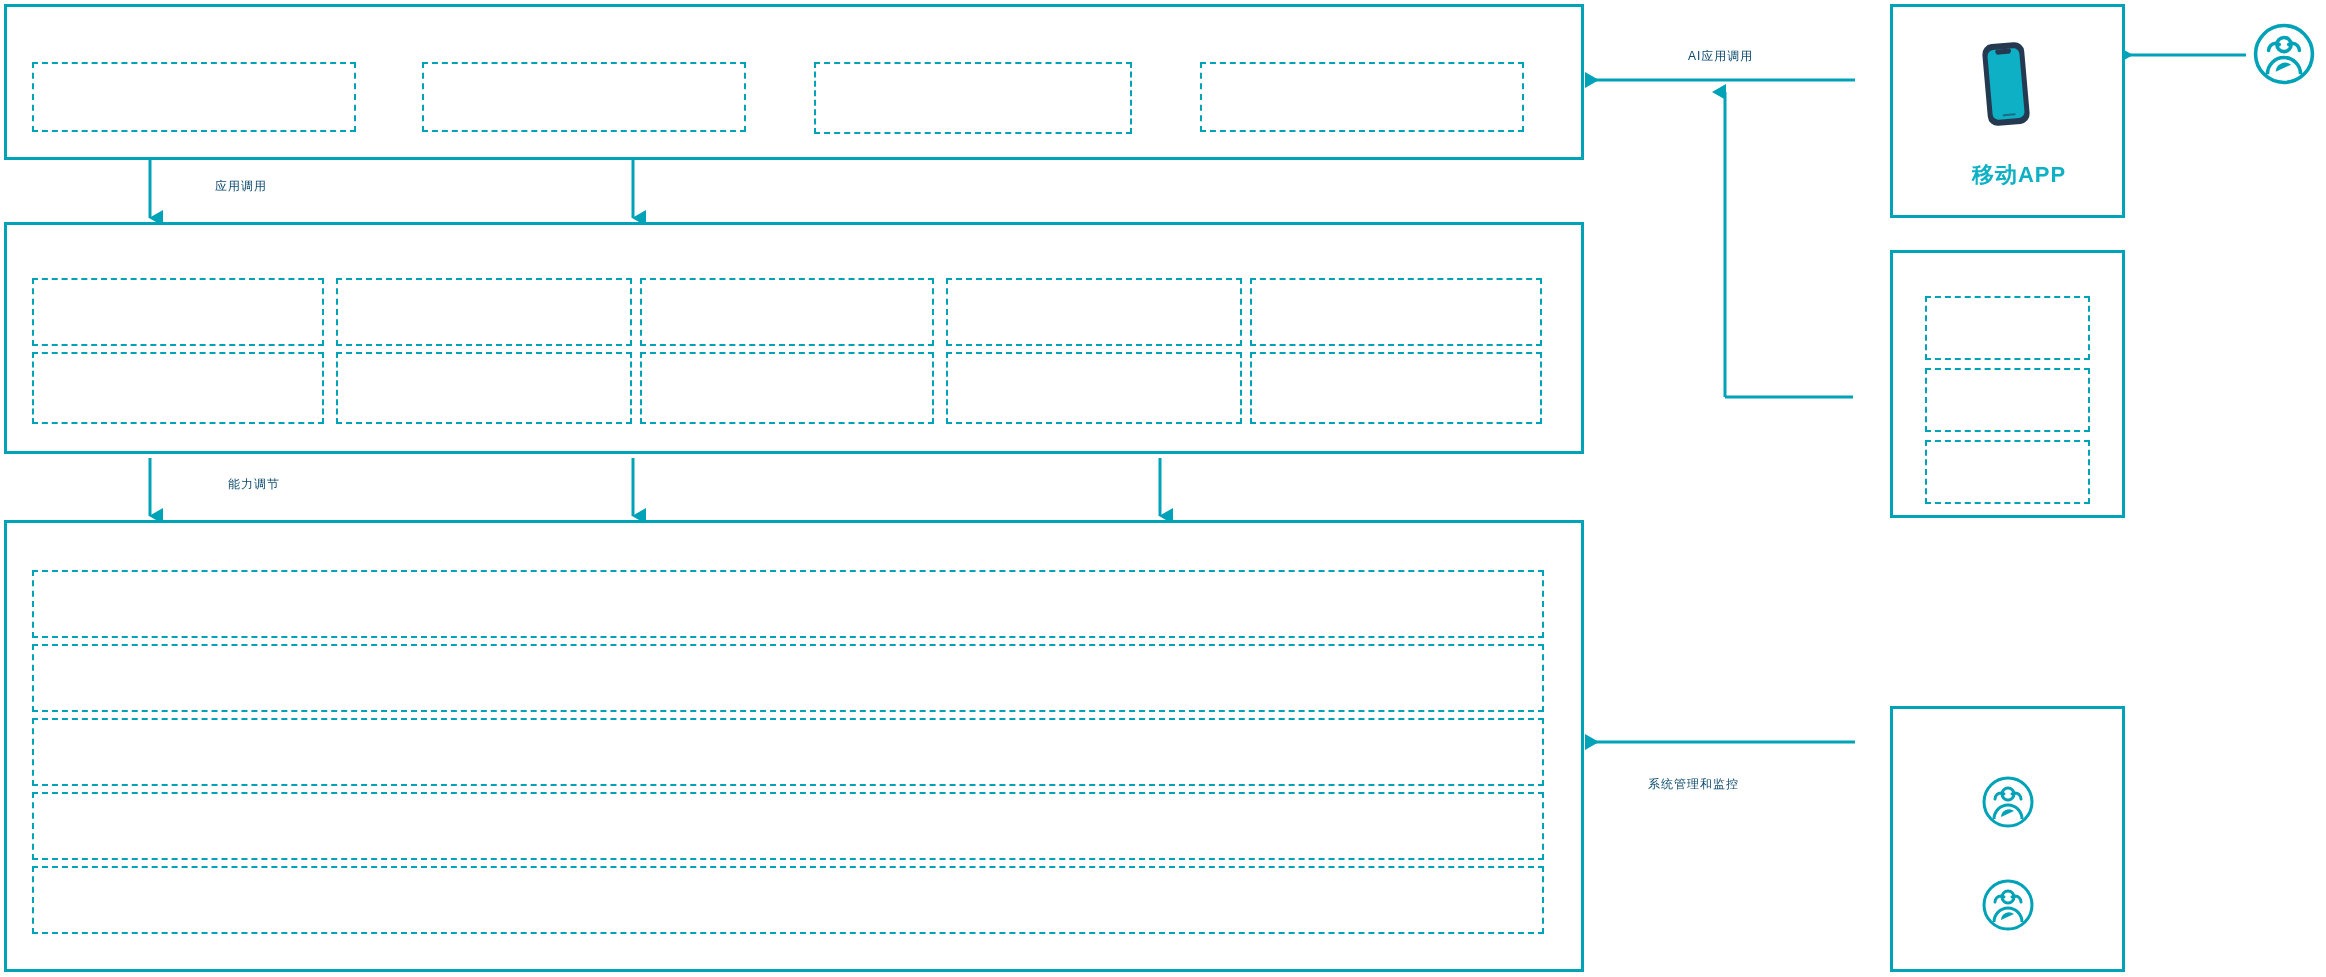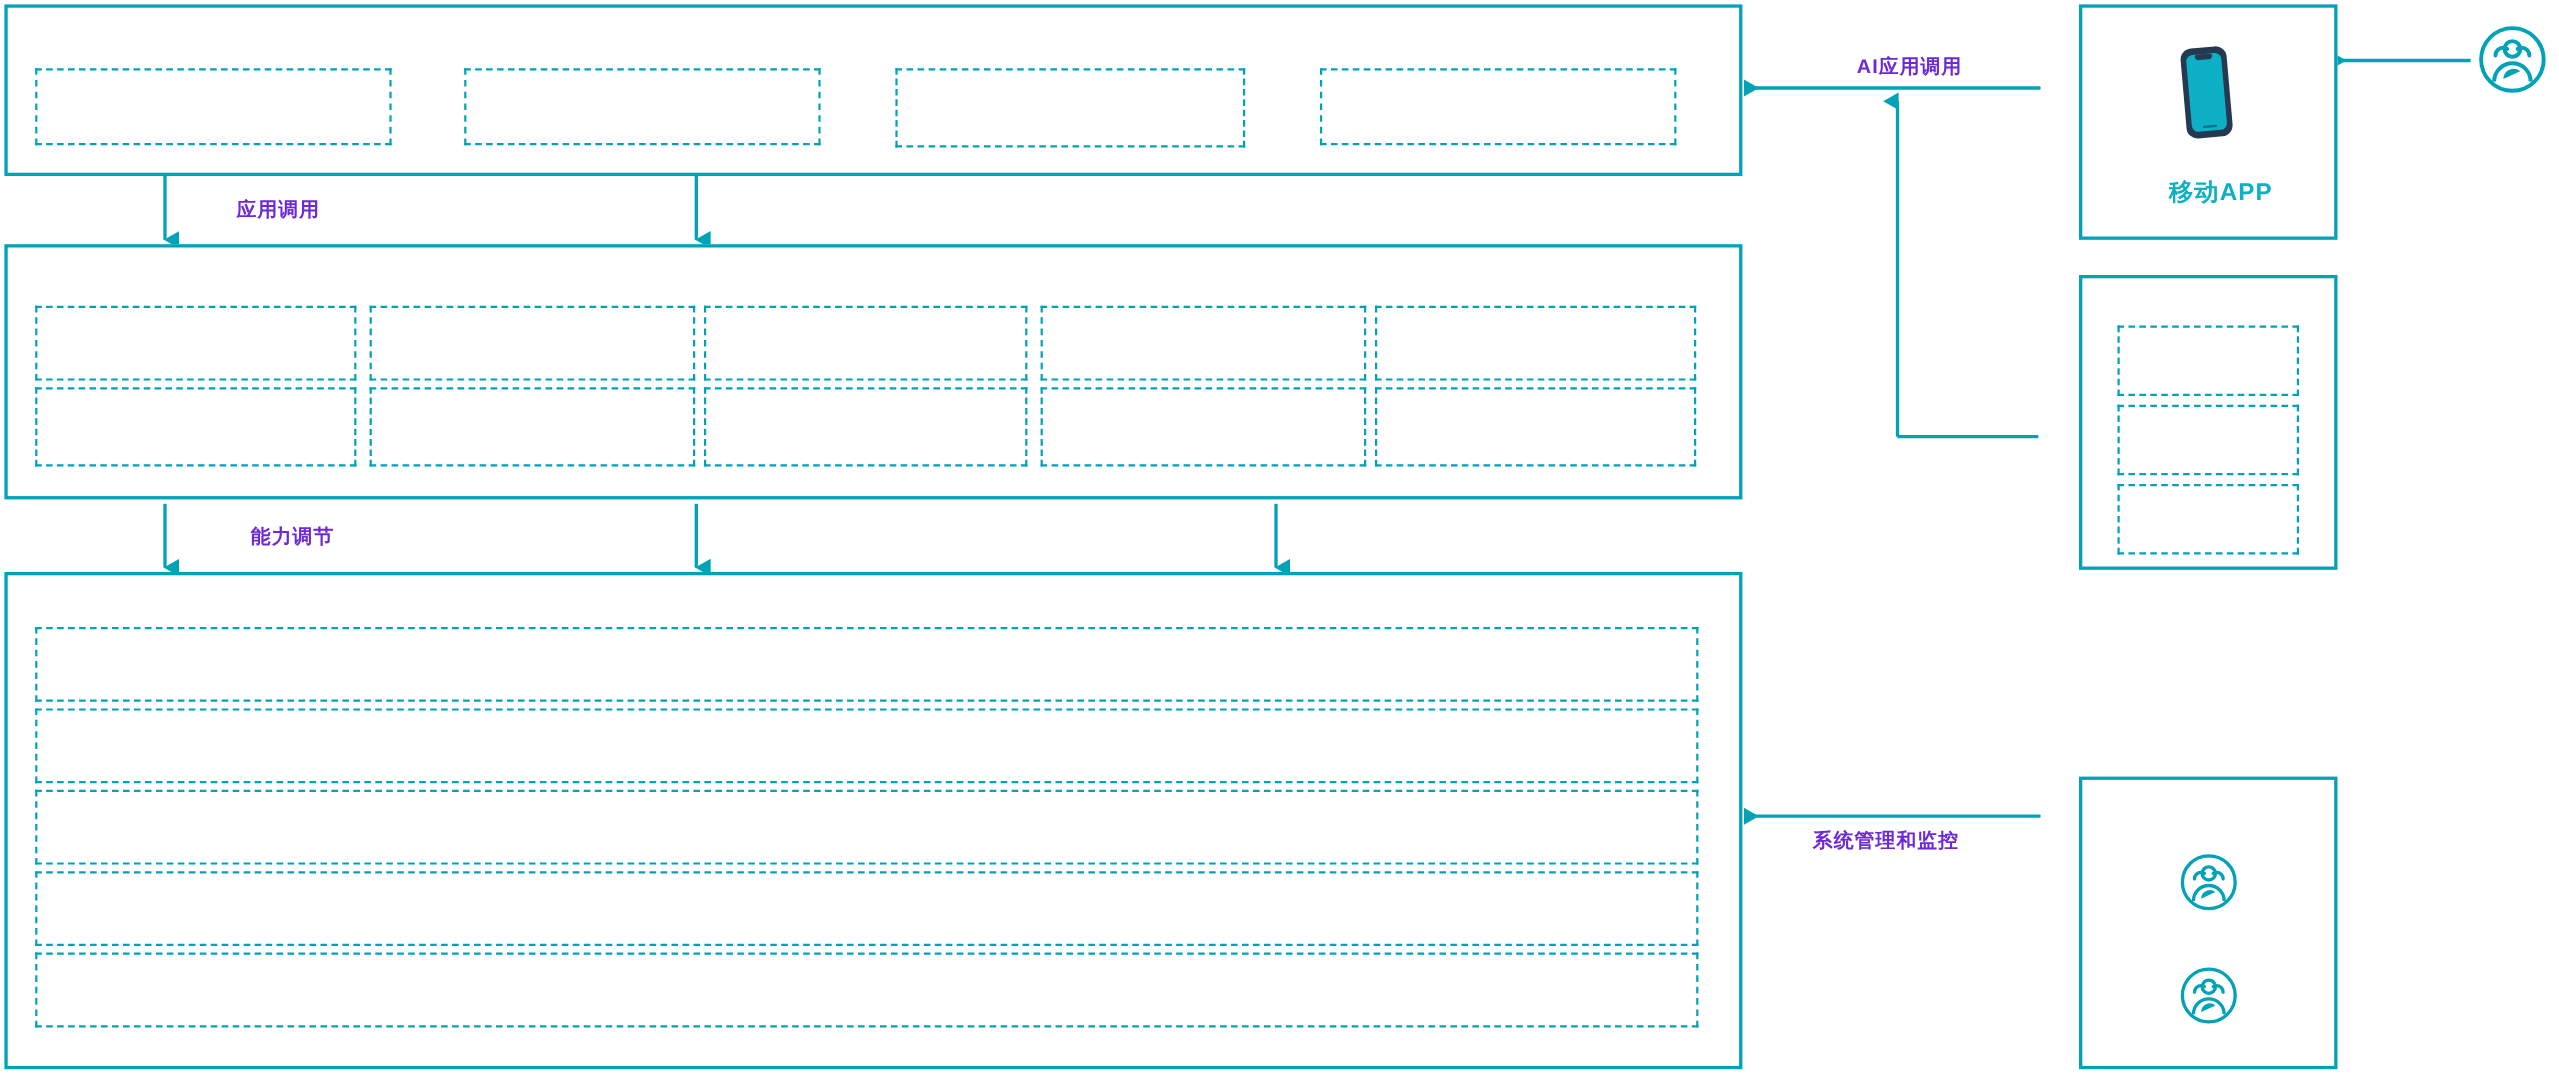--- a/index.html
+++ b/index.html
@@ -56,23 +56,23 @@
     text-align: center;
     color: #0db0c4;
     font-size: 22px;
     font-weight: 700;
     letter-spacing: 1px;
   }
 
   
   .flow-label {
     position: absolute;
-    color: #6d28d9;
-    font-size: 18px;
-    font-weight: 700;
+    color: #0c4a6e;
+    font-size: 12px;
+    font-weight: 400;
     white-space: nowrap;
     letter-spacing: 1px;
   }
 
   
   #connectors {
     position: absolute;
     left: 0;
     top: 0;
     width: 2326px;
@@ -175,21 +175,21 @@
 
   <div class="side-panel-label" style="left:1890px; top:160px; width:258px;">移动APP</div>
 
   <div class="side-panel" style="left:1890px; top:250px; width:235px; height:268px;">
   </div>
 
   <div class="dashed-box" style="left:1925px; top:296px; width:165px; height:64px;"></div>
   <div class="dashed-box" style="left:1925px; top:368px; width:165px; height:64px;"></div>
   <div class="dashed-box" style="left:1925px; top:440px; width:165px; height:64px;"></div>
 
-  <div class="flow-label" style="left:1648px; top:752px;">系统管理和监控</div>
+  <div class="flow-label" style="left:1648px; top:776px;">系统管理和监控</div>
 
   <div class="side-panel" style="left:1890px; top:706px; width:235px; height:266px;">
   </div>
 
   <div class="icon-wrap" style="left:1981px; top:775px;">
     <svg width="54" height="54" viewBox="0 0 54 54" xmlns="http://www.w3.org/2000/svg">
       <circle cx="27" cy="27" r="24" fill="none" stroke="#00a2b8" stroke-width="3"></circle>
       <circle cx="27" cy="19" r="6" fill="none" stroke="#00a2b8" stroke-width="3"></circle>
       <path d="M14 24 a6 6 0 0 1 6 -6 a6 6 0 0 1 3 1" fill="none" stroke="#00a2b8" stroke-width="3" stroke-linecap="round"></path>
       <path d="M40 24 a6 6 0 0 0 -6 -6 a6 6 0 0 0 -3 1" fill="none" stroke="#00a2b8" stroke-width="3" stroke-linecap="round"></path>

